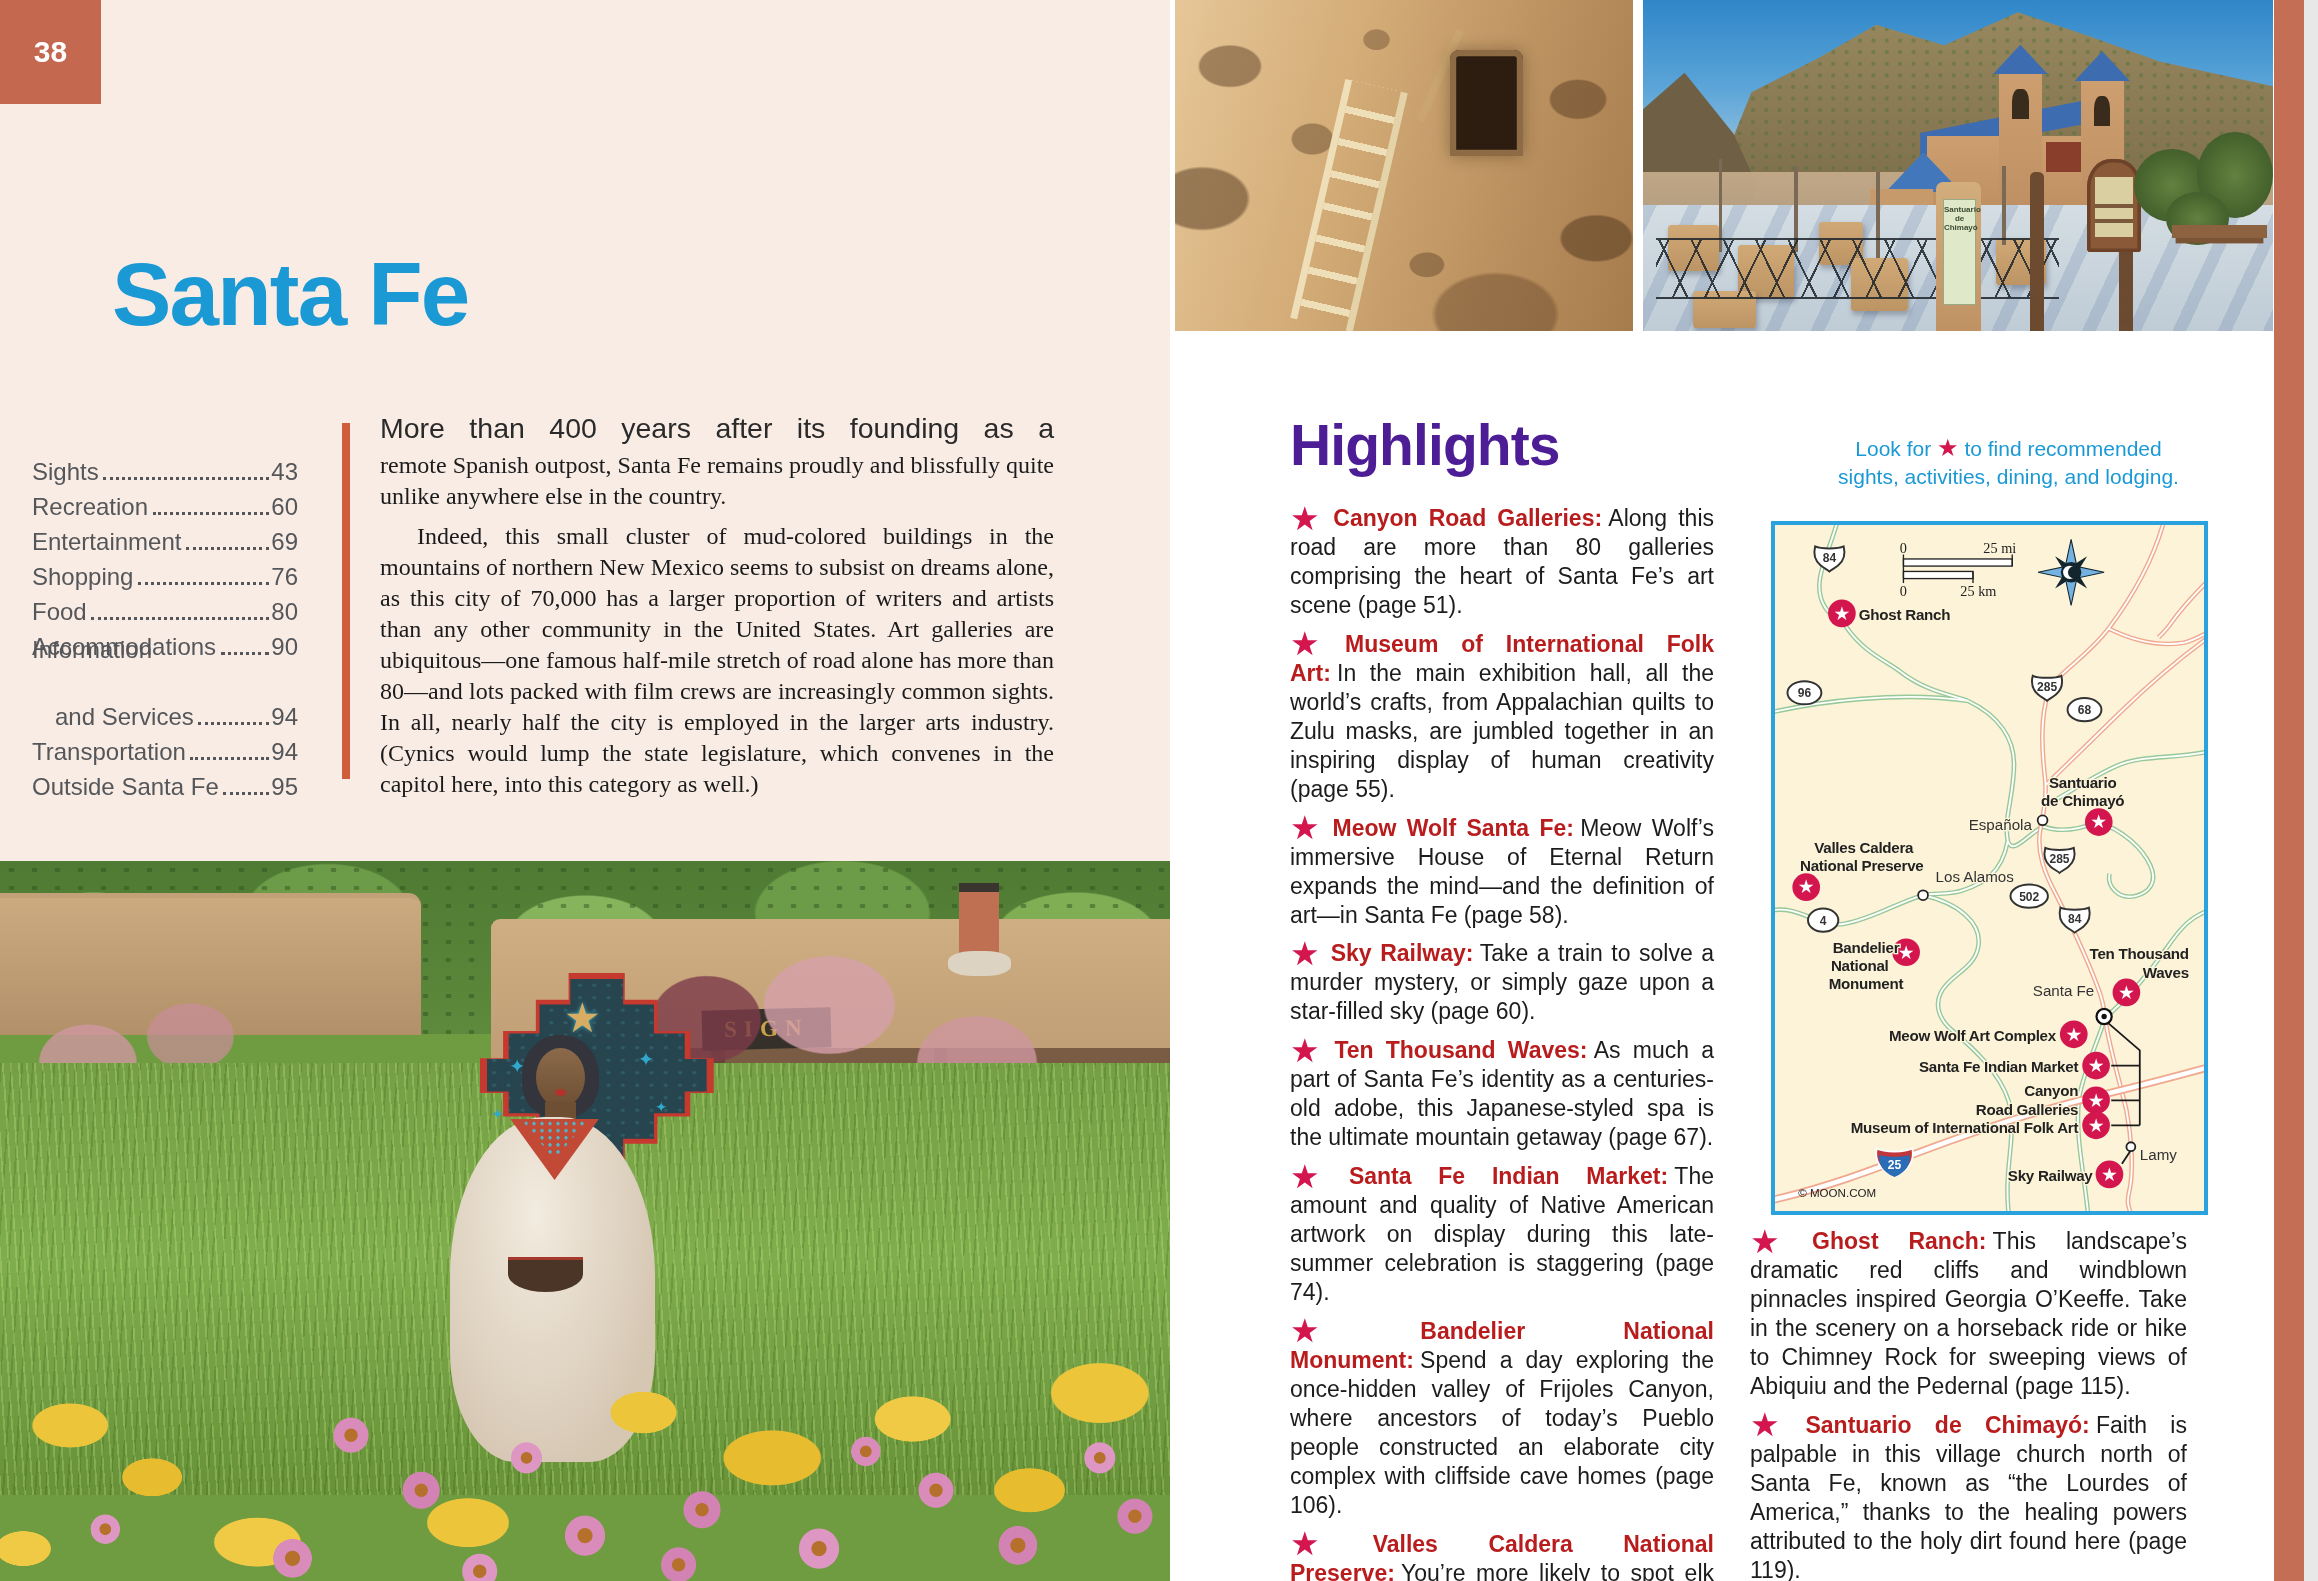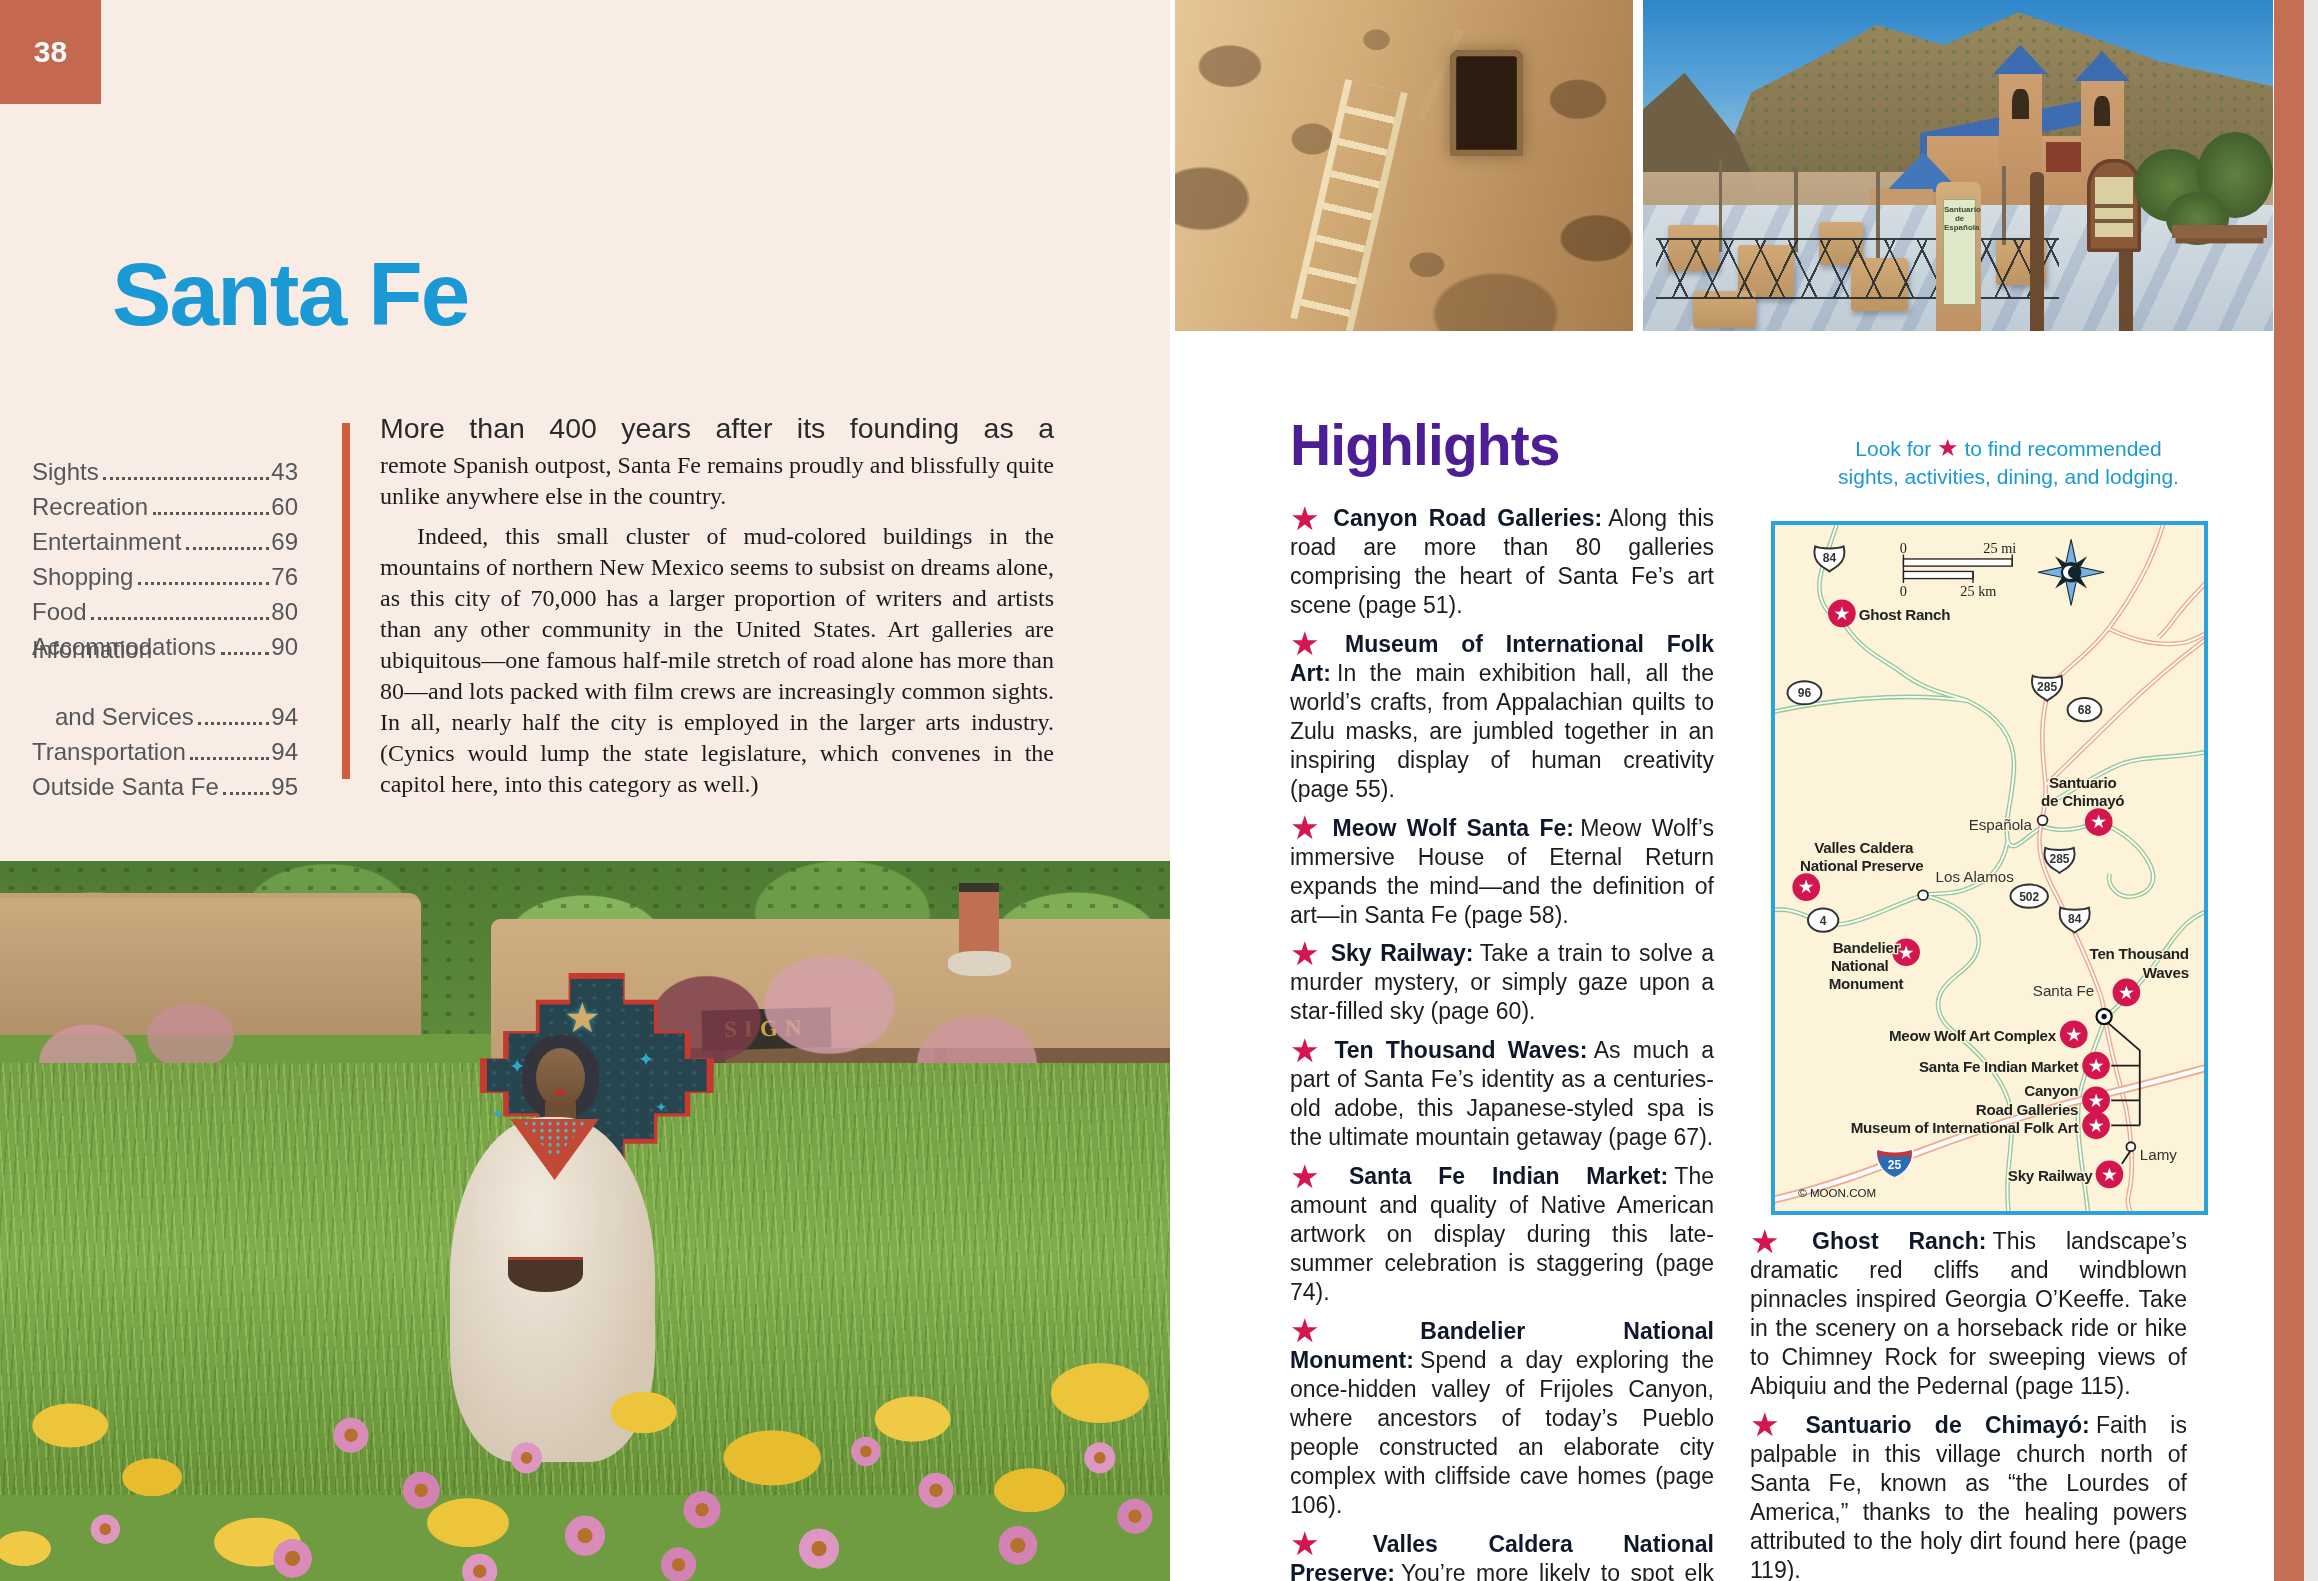--- a/index.html
+++ b/index.html
@@ -32,21 +32,21 @@
   .edge-band{left:2274px;top:0;width:45px;height:1581px;background:#c46e55;}
   .hl-title{left:1290px;top:412px;font-size:57px;font-weight:800;color:#4c1d95;letter-spacing:-0.9px;}
   .look-for{left:1830px;top:434px;width:357px;text-align:center;color:#1a99d5;font-size:21px;line-height:28px;}
   .look-for .lf-star{color:#d4164e;font-size:24px;}
 
   .hl-col{font-size:23px;line-height:29px;text-align:justify;}
   .hl-col-left{left:1290px;top:504px;width:424px;}
   .hl-col-right{left:1750px;top:1227px;width:437px;}
   .hl{margin:0 0 9.8px 0;}
   .hl-star{color:#d4164e;font-size:33px;line-height:0;margin-right:9px;vertical-align:-3.6px;}
-  .hl-name{font-weight:bold;color:#0f172a;margin-right:6.2px;margin-top:36px;}
+  .hl-name{font-weight:bold;color:#b91c1c;margin-right:6.2px;margin-top:36px;}
 
   
   .map-box{left:1771px;top:521px;width:429px;height:686px;background:#fcf3d8;border:4.5px solid #2aa2dd;}
   .map-box svg{display:block;}
   .road-g-c{fill:none;stroke:#97c897;stroke-width:5.2;}
   .road-g-i{fill:none;stroke:#ffffff;stroke-width:2.1;}
   .road-o-c{fill:none;stroke:#f0a88e;stroke-width:5.2;}
   .road-o-i{fill:none;stroke:#ffffff;stroke-width:2.1;}
   .road-i-c{fill:none;stroke:#f0a88e;stroke-width:9;}
   .road-i-i{fill:none;stroke:#ffffff;stroke-width:5;}
@@ -352,21 +352,21 @@
     <div class="abs ch-planter" style="left:56%;top:72%;width:8%;height:14%;"></div>
     <div class="abs ch-planter" style="left:8%;top:88%;width:10%;height:11%;"></div>
     <div class="abs ch-tree" style="left:12%;top:48%;height:28%;"></div>
     <div class="abs ch-tree" style="left:24%;top:50%;height:26%;"></div>
     <div class="abs ch-tree" style="left:37%;top:52%;height:26%;"></div>
     <div class="abs ch-tree" style="left:57%;top:50%;height:24%;"></div>
     <div class="abs ch-fence"></div>
     <div class="abs ch-post" style="left:61.5%;top:52%;width:2.2%;height:48%;"></div>
     <div class="abs ch-post" style="left:75.5%;top:50%;width:2.2%;height:50%;"></div>
     <div class="abs ch-pillar"></div>
-    <div class="abs ch-pillar-panel">Santuario de Española</div>
+    <div class="abs ch-pillar-panel">Santuario de Chimayó</div>
     <div class="abs ch-woodsign"></div>
     <div class="abs ch-woodsign-in"></div>
     <div class="abs ch-shrub" style="left:78%;top:45%;width:12%;height:22%;"></div>
     <div class="abs ch-shrub" style="left:88%;top:40%;width:12%;height:26%;"></div>
     <div class="abs ch-shrub" style="left:83%;top:58%;width:10%;height:16%;"></div>
     <div class="abs ch-bench"></div>
   </div>
 
   <div class="abs hl-title">Highlights</div>
 

